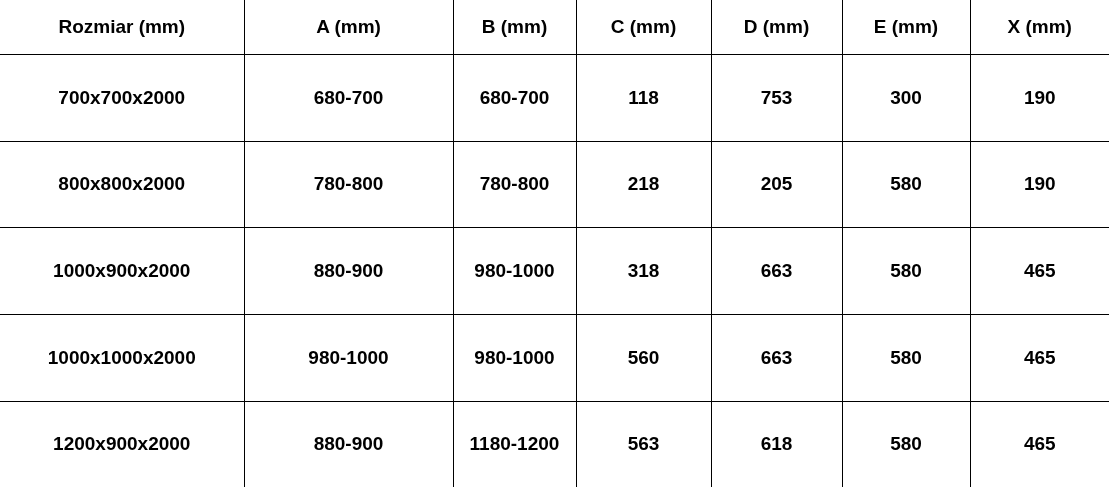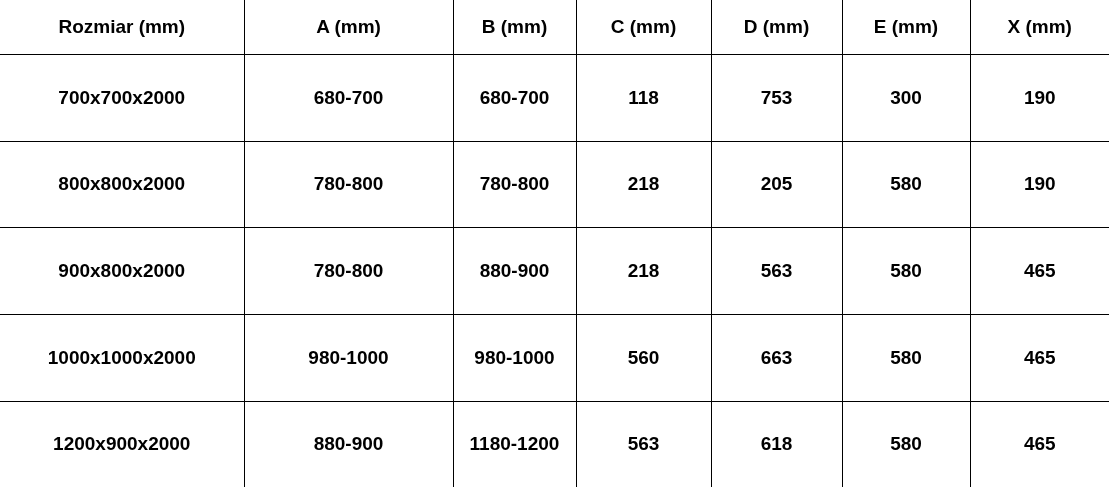--- a/index.html
+++ b/index.html
@@ -95,25 +95,25 @@
       <tr>
         <td>800x800x2000</td>
         <td>780-800</td>
         <td>780-800</td>
         <td>218</td>
         <td>205</td>
         <td>580</td>
         <td>190</td>
       </tr>
       <tr>
-        <td>900x800x2000</td>
-        <td>780-800</td>
+        <td>1000x900x2000</td>
         <td>880-900</td>
-        <td>218</td>
-        <td>563</td>
+        <td>980-1000</td>
+        <td>318</td>
+        <td>663</td>
         <td>580</td>
         <td>465</td>
       </tr>
       <tr>
         <td>1000x1000x2000</td>
         <td>980-1000</td>
         <td>980-1000</td>
         <td>560</td>
         <td>663</td>
         <td>580</td>

